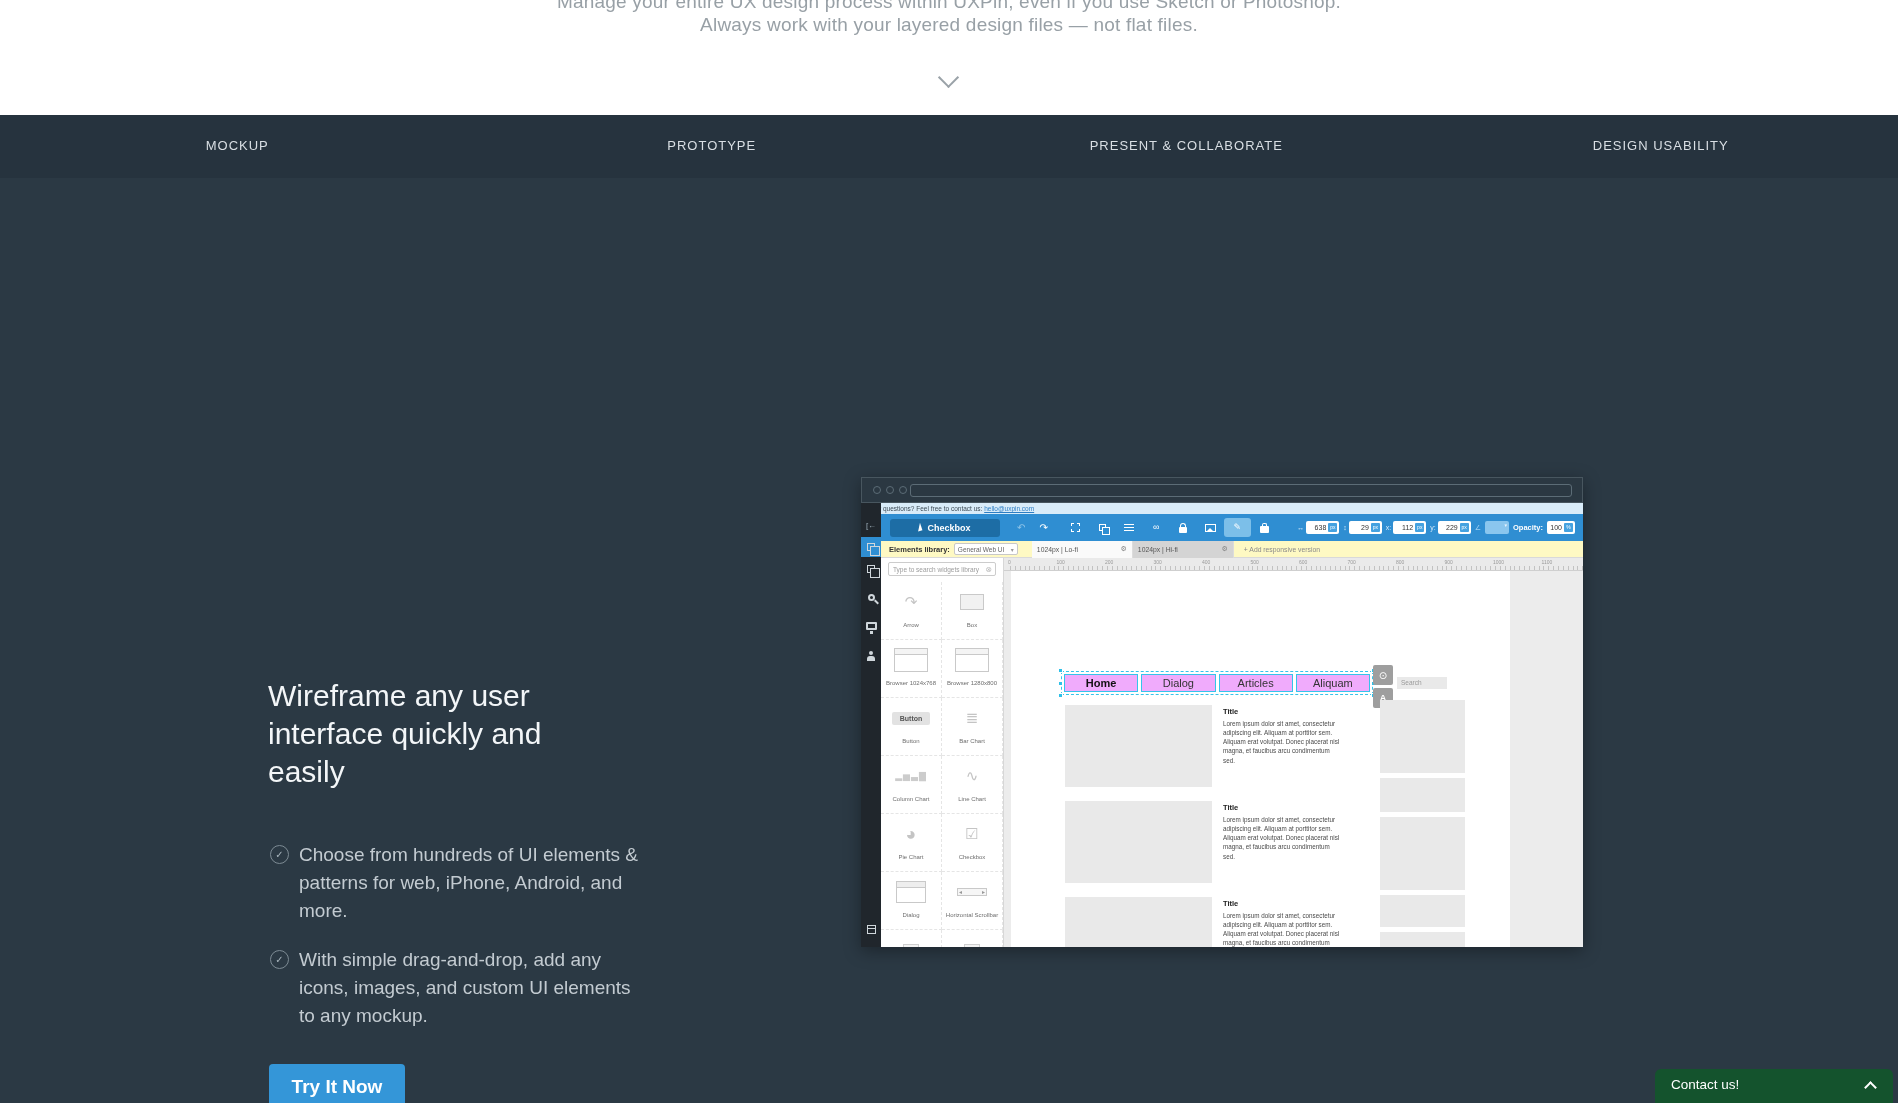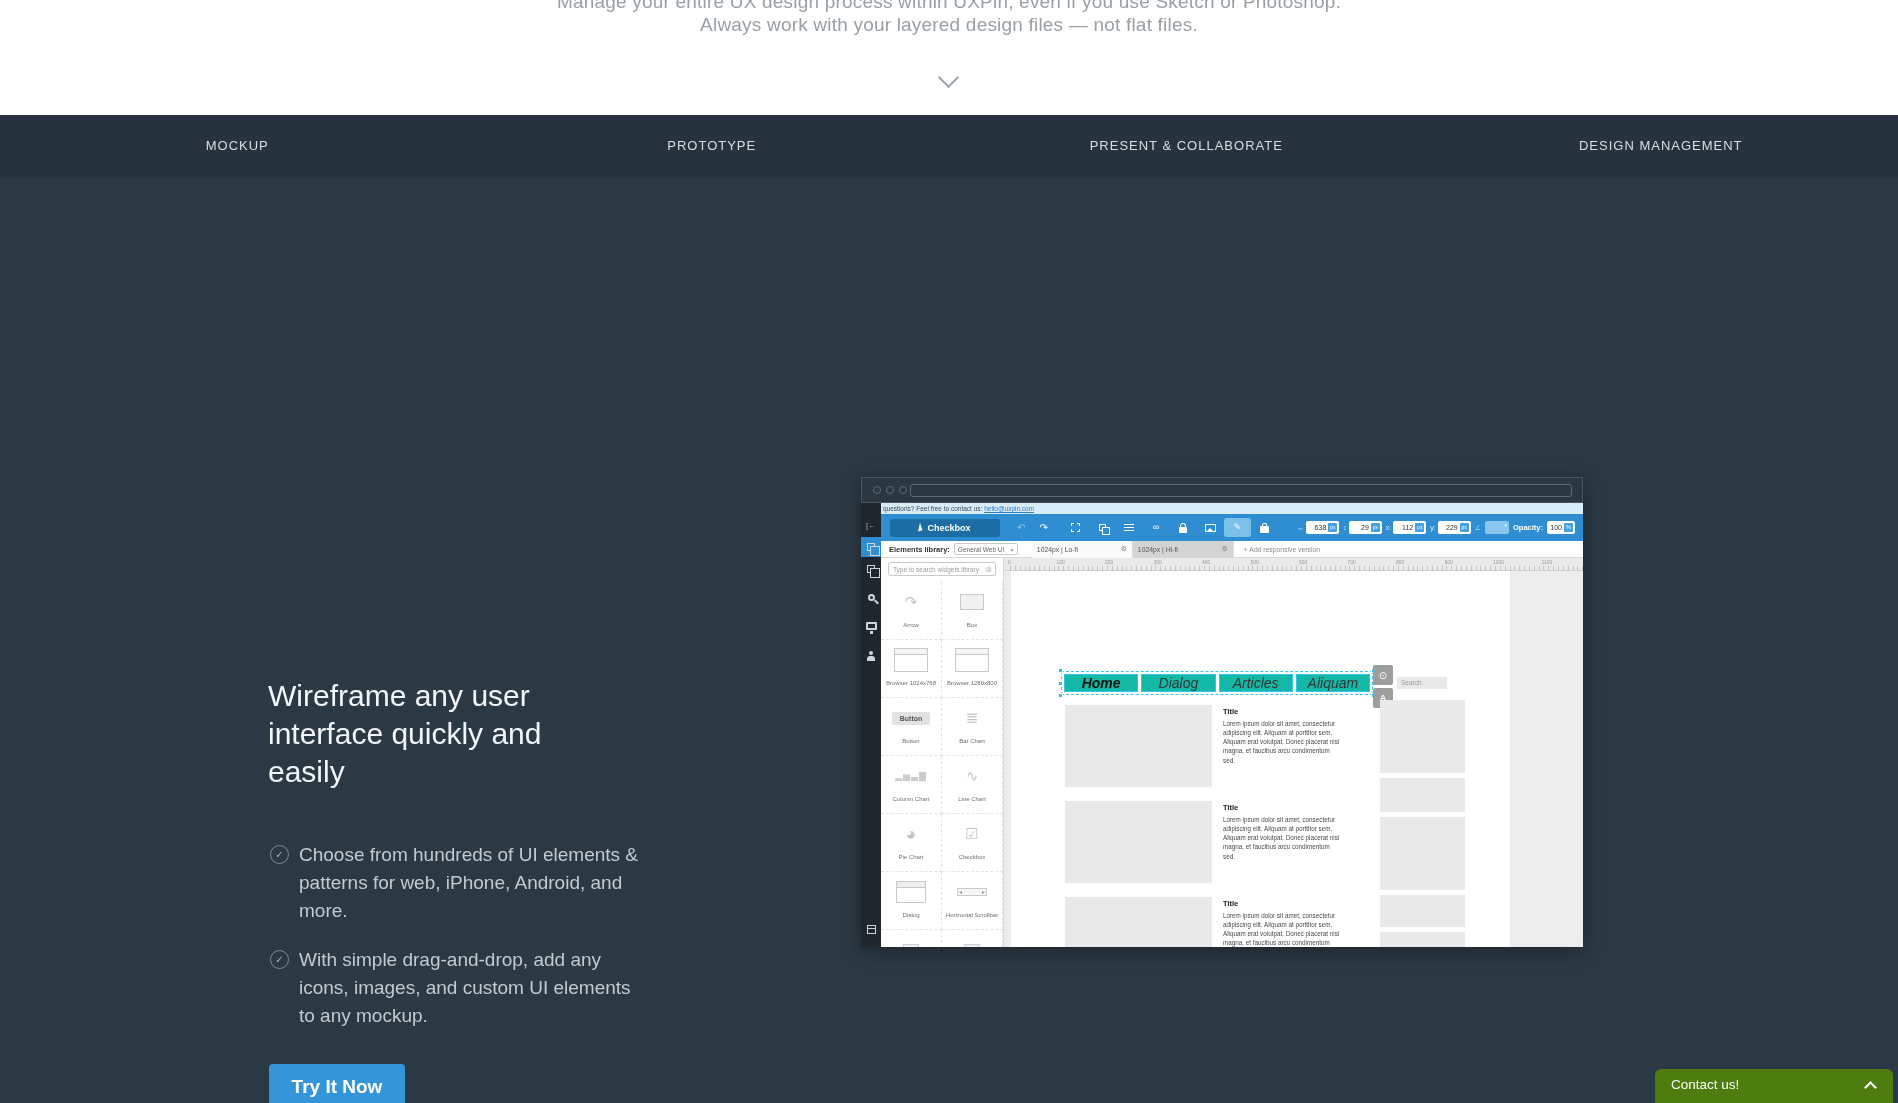--- a/index.html
+++ b/index.html
@@ -58,21 +58,21 @@
   .field{display:flex;align-items:center;gap:2px;}
   .fprefix{font-style:normal;font-size:7px;color:#d8ecfb;}
   .fbox{width:33px;height:13px;background:#fff;border-radius:2px;display:flex;align-items:center;cursor:text;}
   .fval{flex:1;font-size:7px;font-weight:normal;color:#333;text-align:right;}
   .funit{font-style:normal;flex:none;width:9px;height:9px;margin:0 2px;background:#45a2e0;border-radius:1px;color:#fff;font-size:5px;line-height:9px;text-align:center;}
   .angle-mark{font-style:normal;font-size:7px;color:#9fd0f2;}
   .angle-swatch{width:24px;height:13px;background:#8ac6ee;border-radius:2px;position:relative;cursor:pointer;}
   .angle-swatch i{position:absolute;right:2px;top:1px;font-style:normal;font-size:5px;color:#eaf5fd;}
   .op-label{font-size:7.5px;font-weight:bold;color:#fff;}
 
-  .libbar{position:absolute;left:20px;top:64px;width:828px;height:17px;background:#ffffff;border-bottom:1px solid #d9d9d9;display:flex;align-items:center;}
+  .libbar{position:absolute;left:20px;top:64px;width:828px;height:17px;background:#fef9c3;border-bottom:1px solid #d9d9d9;display:flex;align-items:center;}
   .lb-label{font-size:7.5px;font-weight:bold;color:#333;margin-left:8px;}
   .lb-dd{margin-left:4px;width:64px;height:12px;background:#fff;border:1px solid #c8c8c8;border-radius:2px;font-size:6.5px;color:#666;display:flex;align-items:center;padding:0 3px;cursor:pointer;}
   .lb-dd i{margin-left:auto;font-style:normal;font-size:6px;color:#999;}
   .lib-tabs{display:flex;margin-left:14px;height:17px;}
   .lib-tab{width:101px;height:17px;background:#fafafa;border-right:1px solid #dcdcdc;font-size:6.8px;color:#555;display:flex;align-items:center;padding:0 5px;cursor:pointer;}
   .lib-tab.active{background:#d4d4d4;}
   .lib-tab .gear{margin-left:auto;font-style:normal;font-size:7px;color:#888;}
   .addlink{margin-left:10px;font-size:6.8px;color:#8a8a8a;cursor:pointer;}
 
   .rail{position:absolute;left:0;top:26px;width:20px;height:444px;background:#20262c;}
@@ -115,42 +115,42 @@
   .li-mini{width:16px;height:13px;border:1px solid #cfcfcf;background:#f3f3f3;font-style:normal;font-size:7px;color:#999;display:flex;align-items:center;justify-content:center;}
 
   .canvas{position:absolute;left:143px;top:81px;width:579px;height:389px;background:#ececec;}
   .ruler{position:absolute;left:0;top:0;width:579px;height:13px;background:#eaeaea;border-bottom:1px solid #cfcfcf;overflow:hidden;}
   .ruler-ticks{position:absolute;left:6px;right:0;bottom:0;height:4px;background:repeating-linear-gradient(90deg,#c2c2c2 0 1px,transparent 1px 4.85px);}
   .ruler-nums{position:absolute;left:4px;top:1px;display:flex;}
   .ruler-num{flex:none;width:48.5px;font-size:5px;color:#9a9a9a;}
   .page{position:absolute;left:7px;top:13px;width:499px;height:376px;background:#fff;}
   .blog-header{position:absolute;left:63px;top:14px;width:378px;height:88px;background:#9a9a9a;color:#fff;font-size:25px;text-align:center;line-height:88px;cursor:pointer;}
   .sel{position:absolute;left:57px;top:113px;width:312px;height:24px;border:1px dashed #35c4ea;display:flex;gap:3px;padding:2px;}
-  .bnav-cell{flex:1;border:1px solid #35c4ea;background:#14b8a6;font-size:14px;color:#333;display:flex;align-items:center;justify-content:center;cursor:pointer;font-style:italic;}
+  .bnav-cell{flex:1;border:1px solid #35c4ea;background:#f0abfc;font-size:11px;color:#333;display:flex;align-items:center;justify-content:center;cursor:pointer;}
   .bnav-cell.bold{font-weight:bold;color:#111;}
   .hdl{position:absolute;width:5px;height:5px;background:#2ec0e8;border:1px solid #fff;}
   .hdl.tl{left:-4px;top:-4px;}.hdl.tr{right:-4px;top:-4px;}
   .hdl.bl{left:-4px;bottom:-4px;}.hdl.br{right:-4px;bottom:-4px;}
   .hdl.ml{left:-4px;top:9px;}.hdl.mr{right:-4px;top:9px;}
   .ctool{position:absolute;left:369px;width:20px;height:20px;background:#9e9e9e;border-radius:2px;color:#fff;display:flex;align-items:center;justify-content:center;font-size:10px;cursor:pointer;}
   .ctool.t1{top:107px;}
   .ctool.t2{top:130px;font-size:9px;font-weight:bold;}
   .csearch{position:absolute;left:393px;top:119px;width:50px;height:12px;background:#e9e9e9;font-size:6.5px;color:#9a9a9a;line-height:12px;padding-left:4px;cursor:text;}
   .sections{position:absolute;left:61px;top:147px;width:300px;}
   .csection{display:flex;margin-bottom:14px;}
   .cs-imgbox{flex:none;width:147px;height:82px;background:#e9e9e9;cursor:pointer;}
   .cs-text{margin-left:11px;width:117px;}
   .cs-title{font-size:7.5px;font-weight:bold;color:#222;margin:2px 0 3px;}
   .cs-body{font-size:6.3px;line-height:1.45;color:#4a4a4a;}
   .rightcol{position:absolute;left:376px;top:142px;width:85px;display:flex;flex-direction:column;gap:5px;}
   .rc-box{background:#e9e9e9;cursor:pointer;}
   .rc-1{height:73px;}.rc-2{height:34px;}.rc-3{height:73px;}.rc-4{height:32px;}.rc-5{height:60px;}
 
   
-  .contact{position:absolute;left:1655px;top:1069px;width:238px;height:34px;background:#4d7c0f;border-radius:6px 6px 0 0;cursor:pointer;}
+  .contact{position:absolute;left:1655px;top:1069px;width:238px;height:34px;background:#14532d;border-radius:6px 6px 0 0;cursor:pointer;}
   .contact span{position:absolute;left:16px;top:8px;color:#fff;font-size:13.5px;}
   .chev-up{position:absolute;right:18px;top:14px;width:9px;height:9px;border-left:2px solid #fff;border-top:2px solid #fff;transform:rotate(45deg);}
 </style>
 </head>
 <body>
 
 <div id="stage">
 
   <div class="section-top">
     <div class="intro-line intro-line1">Manage your entire UX design process within UXPin, even if you use Sketch or Photoshop.</div>
@@ -163,21 +163,21 @@
       <div class="nav-tab">
         <span>MOCKUP</span>
       </div>
       <div class="nav-tab">
         <span>PROTOTYPE</span>
       </div>
       <div class="nav-tab">
         <span>PRESENT &amp; COLLABORATE</span>
       </div>
       <div class="nav-tab">
-        <span>DESIGN MANAGEMENT</span>
+        <span>DESIGN USABILITY</span>
       </div>
     </div>
 
   <div class="hero">
     <h1>Wireframe any user interface quickly and easily</h1>
     <div class="bullets">
 
     <div class="bullet">
           <span class="bullet-ico">✓</span>
           <span class="bullet-text">Choose from hundreds of UI elements &amp; patterns for web, iPhone, Android, and more.</span>

